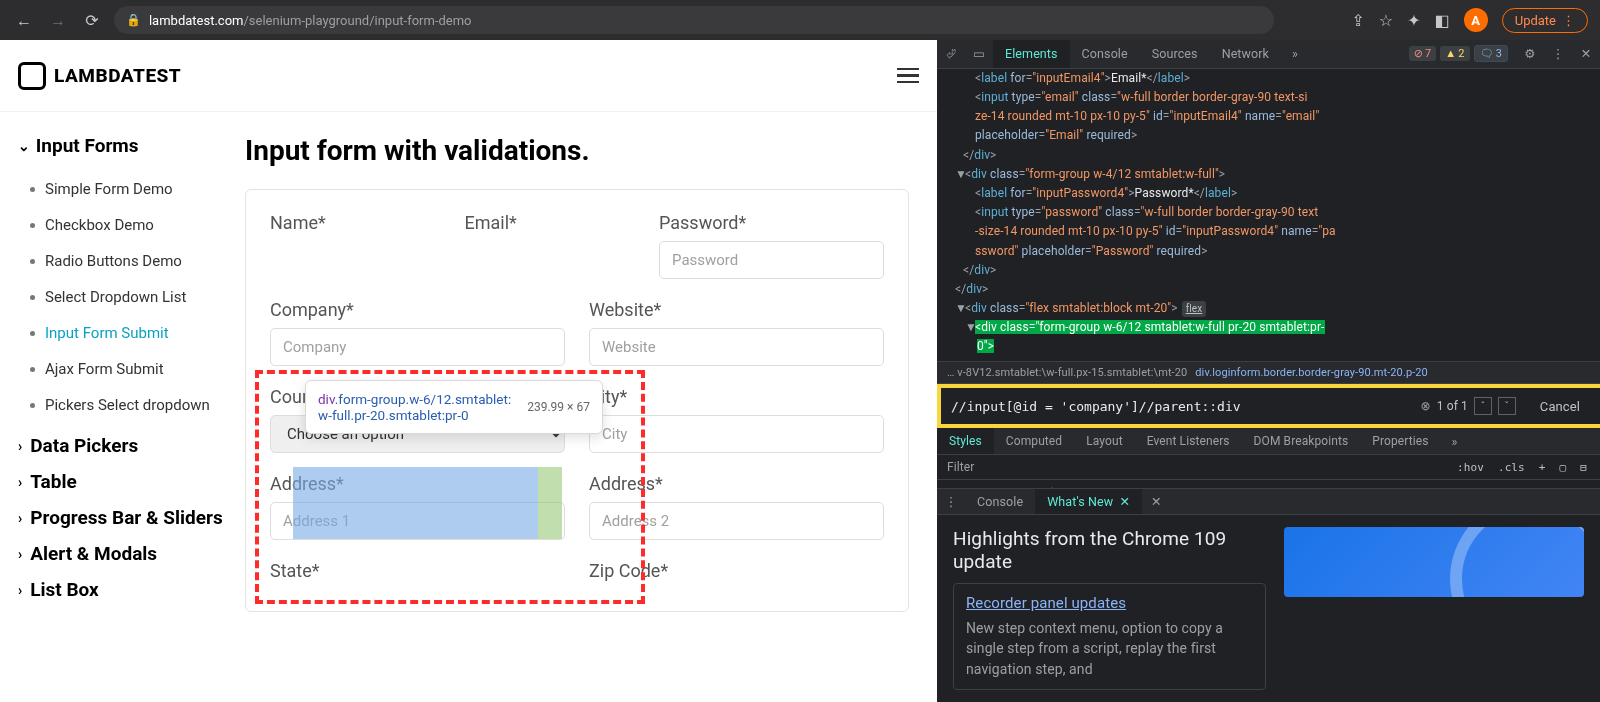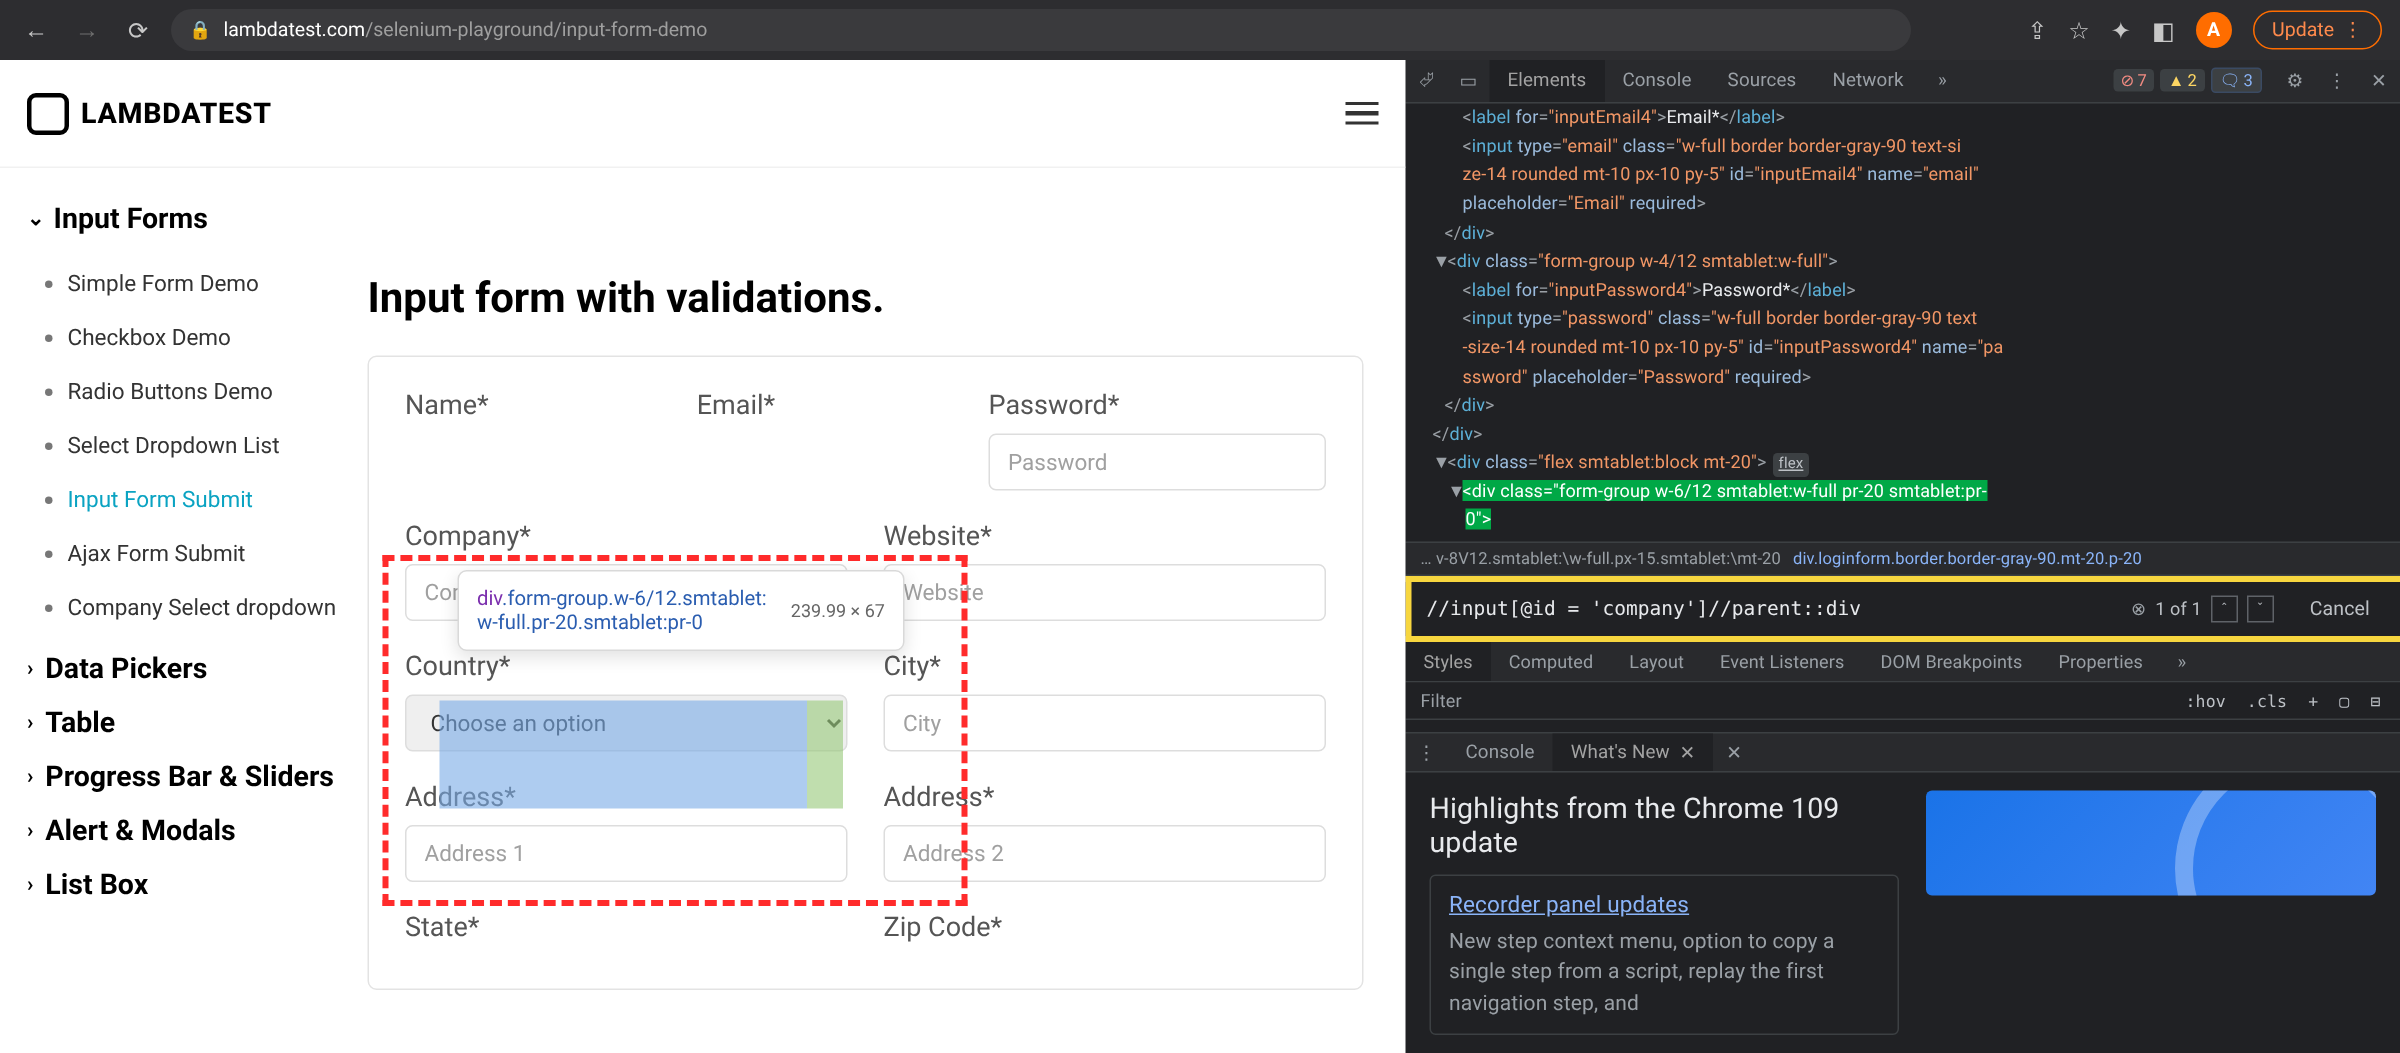--- a/index.html
+++ b/index.html
@@ -80,21 +80,21 @@
     .sidebar { width: 245px; padding: 22px 10px 0 18px; }
     .side-title { font-size: 19px; font-weight: 700; display: flex; align-items: center; gap: 6px; margin-bottom: 14px; cursor: pointer; }
     .chevron { font-size: 14px; }
     .side-list { list-style: none; }
     .side-list li { display: flex; align-items: center; gap: 10px; padding: 9px 0 9px 12px; font-size: 15px; color: #333; cursor: pointer; }
     .side-list li::before { content: ""; width: 5px; height: 5px; background: #777; border-radius: 50%; }
     .side-list li.active { color: #0aa3c2; }
     .side-group { font-size: 19px; font-weight: 700; display: flex; align-items: center; gap: 8px; padding: 11px 0 2px 0; cursor: pointer; }
 
     .main-content { flex: 1; padding: 22px 28px 0 0; position: relative; }
-    h1.page-title { font-size: 28px; font-weight: 700; margin-bottom: 22px; margin-top: 48px; }
+    h1.page-title { font-size: 28px; font-weight: 700; margin-bottom: 22px; }
 
     .form-card { border: 1px solid #e3e3e3; border-radius: 6px; padding: 22px 24px 10px; }
     .row { display: flex; gap: 24px; margin-bottom: 20px; }
     .fg { flex: 1; display: flex; flex-direction: column; gap: 8px; }
     .fg label { font-size: 18px; color: #555; }
     .fg input, .fg select { height: 38px; border: 1px solid #ddd; border-radius: 5px; padding: 0 12px; font-size: 15px; color: #333; }
     .fg input::placeholder { color: #a0a0a0; }
 
     
     .inspect-highlight {
@@ -118,21 +118,21 @@
     .tooltip .tag { color: #7b2fae; }
     .tooltip .cls { color: #2a5db0; }
     .tooltip .dims { color: #666; font-size: 12px; }
 
     
     .devtools { flex: 1; background: #202124; color: #e8eaed; display: flex; flex-direction: column; font-size: 12.5px; letter-spacing: 0.1px; }
     .dt-tabs { height: 30px; background: #292a2d; display: flex; align-items: stretch; border-bottom: 1px solid #3c4043; }
     .dt-tabs .spacer { flex: 1; }
     .dt-icon-btn { width: 28px; display: flex; align-items: center; justify-content: center; color: #9aa0a6; cursor: pointer; }
     .dt-tab { padding: 0 12px; display: flex; align-items: center; color: #9aa0a6; cursor: pointer; }
-    .dt-tab.active { background: #202124; color: #a3a3a3; }
+    .dt-tab.active { background: #202124; color: #5eead4; }
     .badge-row { display: flex; align-items: center; gap: 4px; padding-right: 8px; }
     .badge { font-size: 11px; padding: 1px 5px; border-radius: 3px; background: #3c4043; display: flex; align-items: center; gap: 2px; }
     .badge.err { color: #f28b82; }
     .badge.warn { color: #fdd663; }
     .badge.info { color: #8ab4f8; border: 1px solid #3a4a63; }
 
     .dom-tree { padding: 0 8px 4px 18px; font-family: Menlo, Consolas, monospace; font-size: 12px; line-height: 1.6; overflow: hidden; flex-shrink: 0; }
     .dom-line { white-space: nowrap; }
     .tok-p { color: #9aa0a6; }
     .tok-tag { color: #5db0d7; }
@@ -225,21 +225,21 @@
           <span class="chevron">⌄</span>
           <span>Input Forms</span>
         </div>
         <ul class="side-list">
           <li>Simple Form Demo</li>
           <li>Checkbox Demo</li>
           <li>Radio Buttons Demo</li>
           <li>Select Dropdown List</li>
           <li class="active">Input Form Submit</li>
           <li>Ajax Form Submit</li>
-          <li>Company Select dropdown</li>
+          <li>Pickers Select dropdown</li>
         </ul>
         <div class="side-group">
             <span class="chevron">›</span>
             <span>Data Pickers</span>
           </div>
         <div class="side-group">
             <span class="chevron">›</span>
             <span>Table</span>
           </div>
         <div class="side-group">

